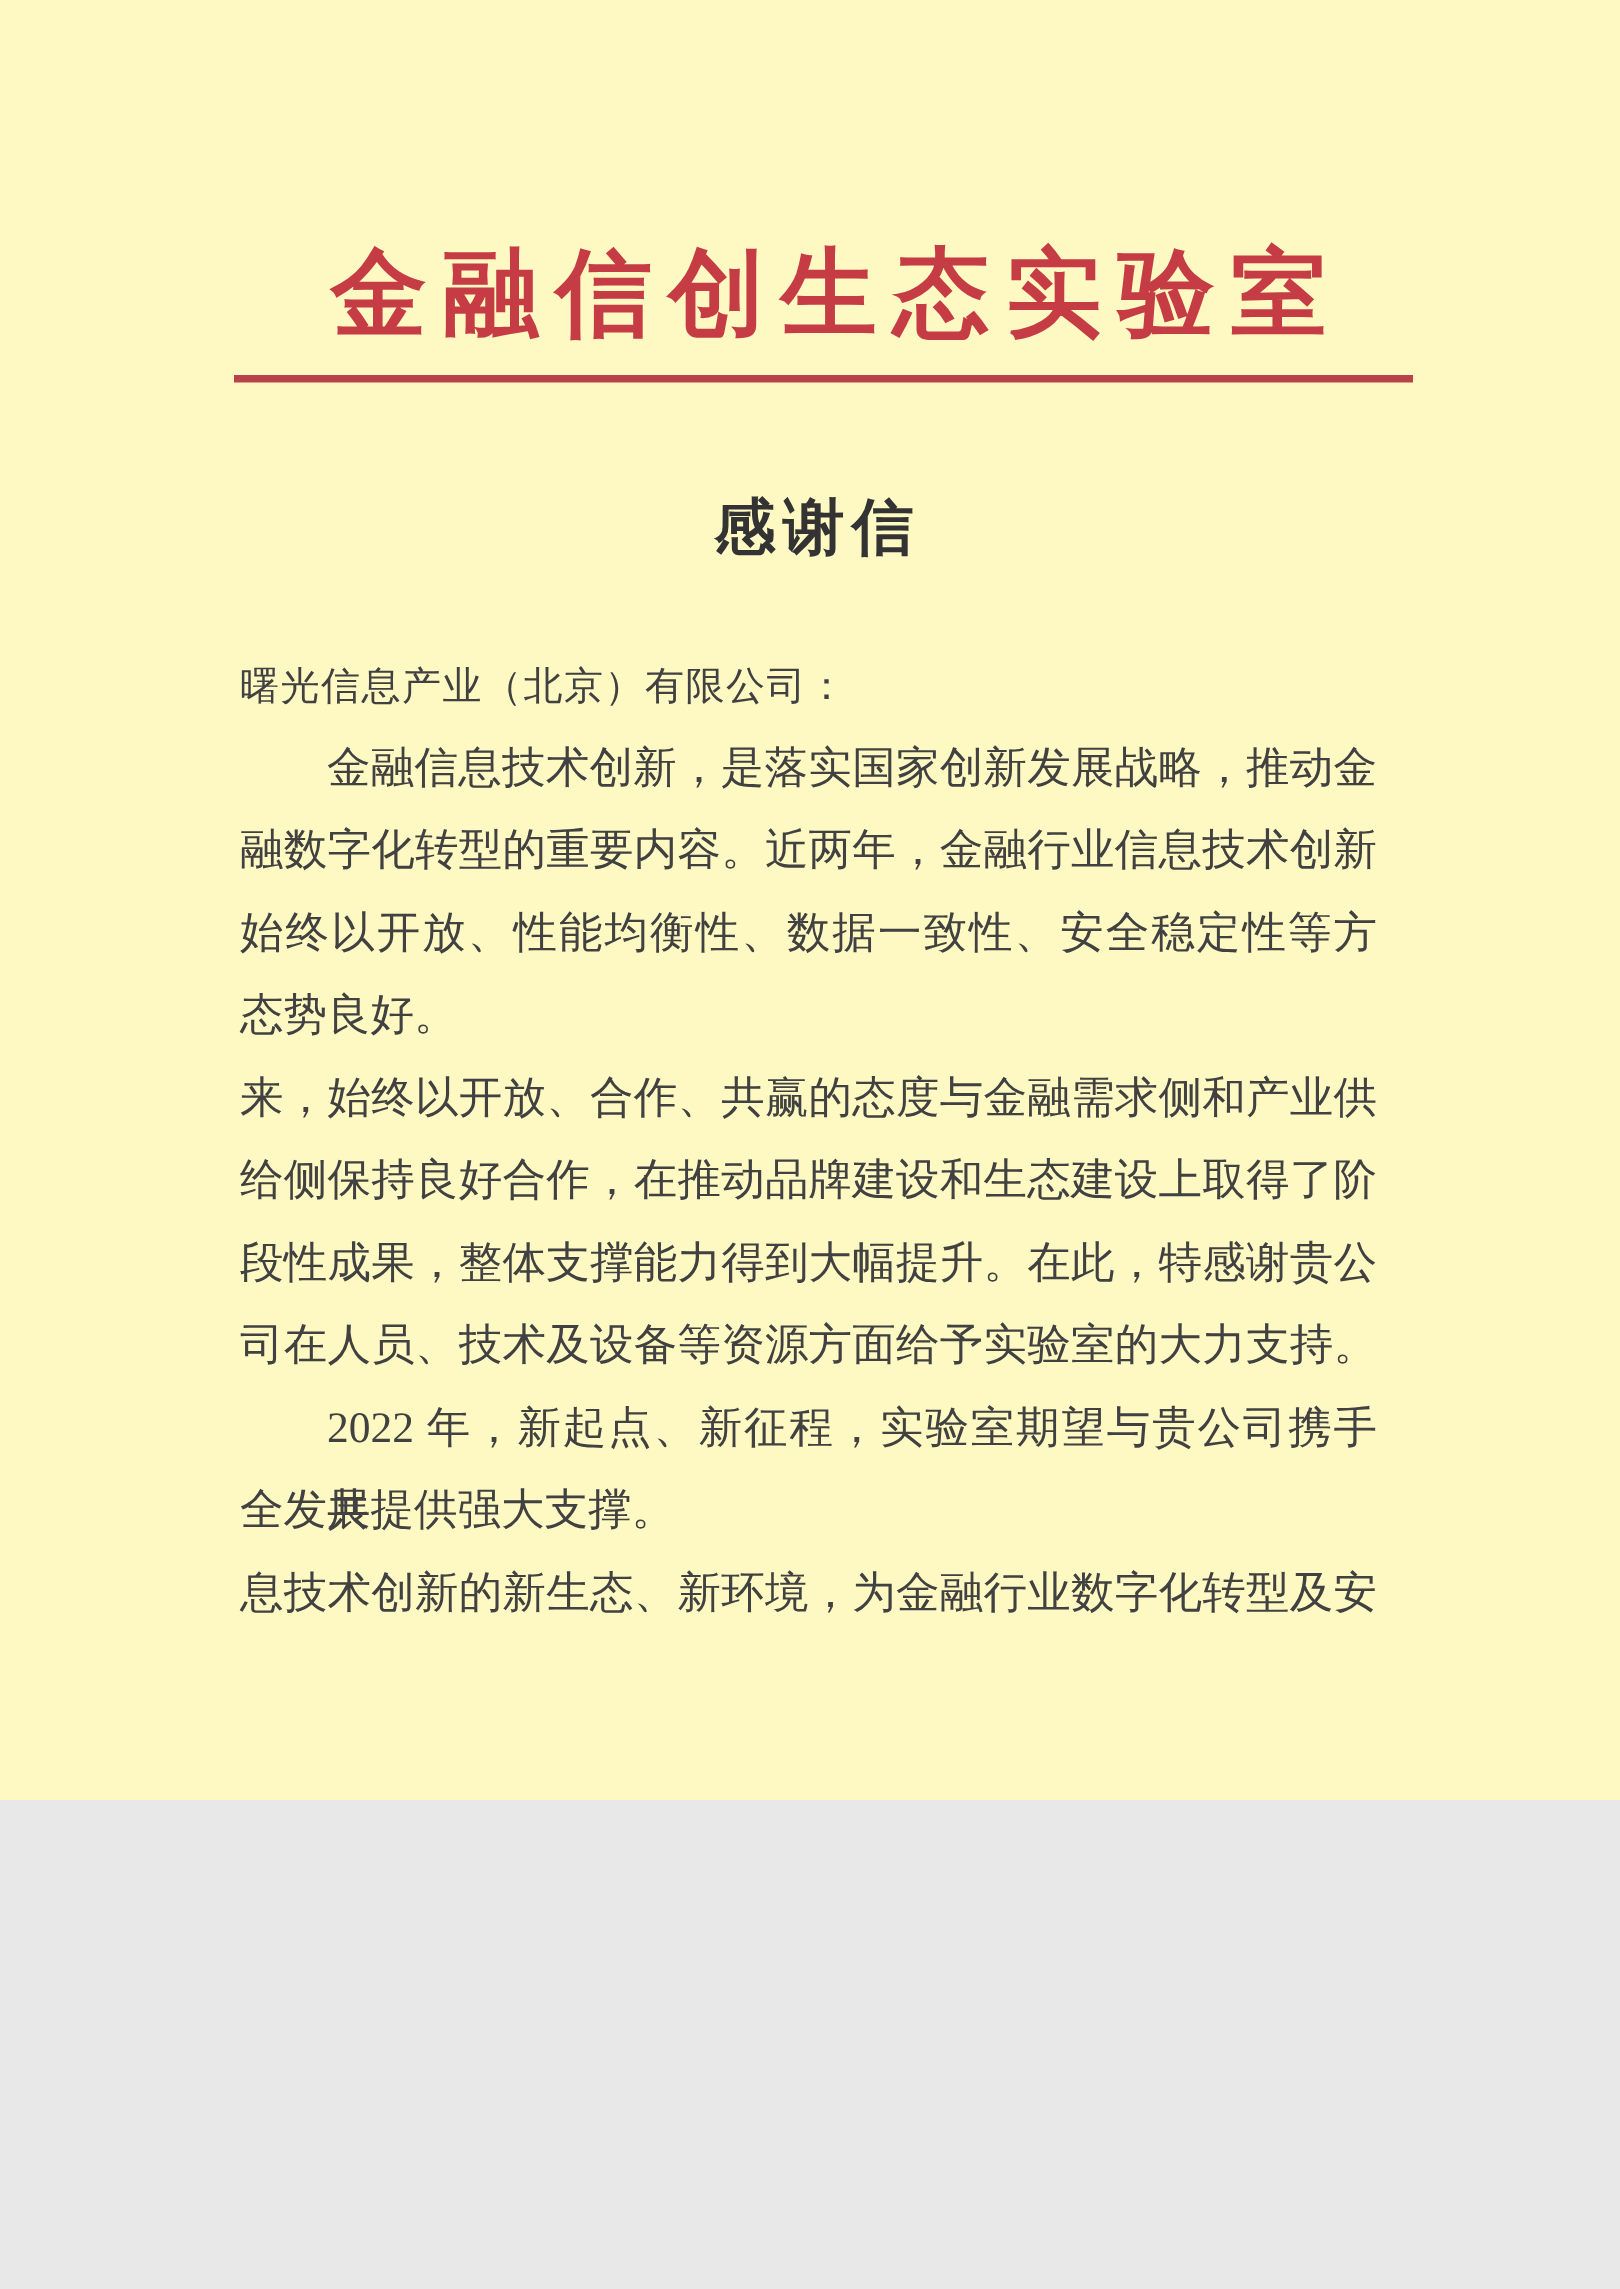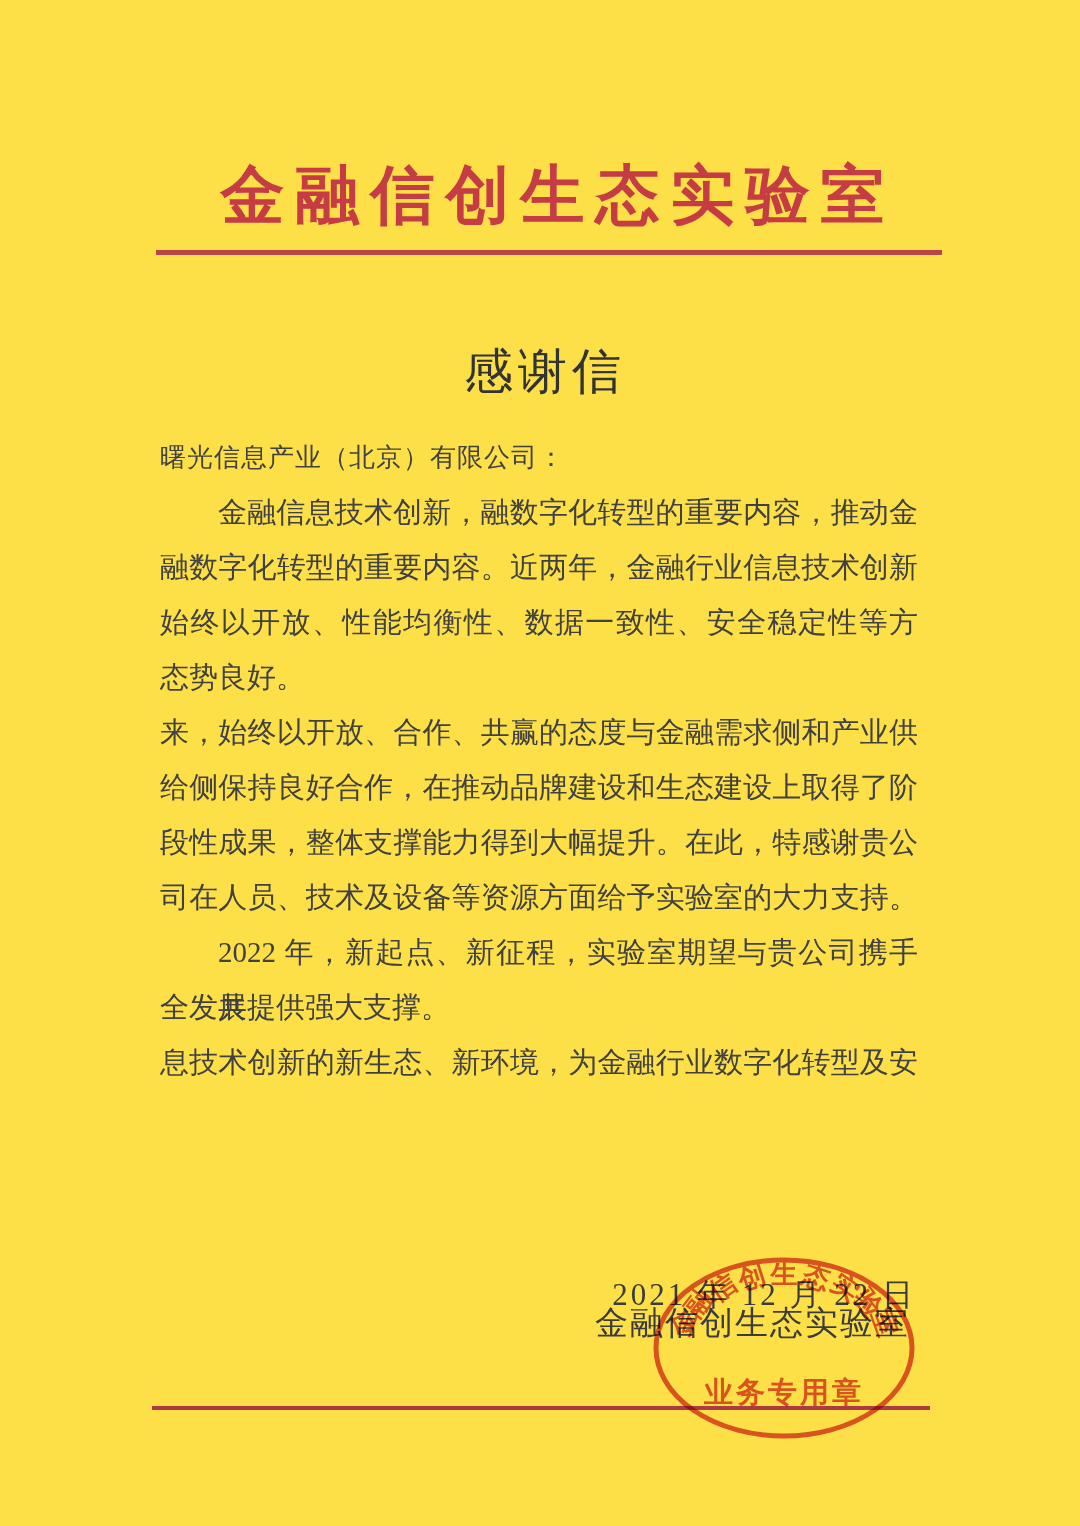--- a/index.html
+++ b/index.html
@@ -1,21 +1,21 @@
 <!DOCTYPE html>
 <html><head>
 <meta charset="utf-8">
 <style>
   html, body { margin: 0; padding: 0; background: #e8e8e8; }
   .page {
     position: relative;
     width: 1080px;
-    height: 1526px;
+    height: 1200px;
     margin: 0 auto;
-    background: #fde047;
+    background: #fef9c3;
     overflow: hidden;
     font-family: "Liberation Serif", "DejaVu Serif", serif;
   }
 
   
   .letterhead-title {
     position: absolute;
     left: 160px;
     top: 146px;
     width: 760px;
@@ -35,26 +35,26 @@
     top: 250px;
     width: 786px;
     height: 5px;
     background: #b8444a;
   }
 
   
   .doc-title {
     position: absolute;
     left: 160px;
-    top: 339px;
+    top: 324px;
     width: 770px;
     margin: 0;
     text-align: center;
-    font-size: 49px;
-    font-weight: normal;
+    font-size: 41px;
+    font-weight: bold;
     letter-spacing: 5px;
     color: #333333;
   }
 
   
   .letter-body {
     position: absolute;
     left: 160px;
     top: 430px;
     width: 758px;
@@ -134,21 +134,21 @@
 <div class="page">
 
   <div class="letterhead-title">金融信创生态实验室</div>
 
   <div class="rule-top"></div>
 
   <h1 class="doc-title">感谢信</h1>
 
   <div class="letter-body">
     <div class="salutation">曙光信息产业（北京）有限公司：</div>
-    <div class="bl j i">金融信息技术创新，融数字化转型的重要内容，推动金</div>
+    <div class="bl j i">金融信息技术创新，是落实国家创新发展战略，推动金</div>
     <div class="bl j">融数字化转型的重要内容。近两年，金融行业信息技术创新</div>
     <div class="bl j">始终以开放、性能均衡性、数据一致性、安全稳定性等方</div>
     <div class="bl">态势良好。</div>
     <div class="bl j">来，始终以开放、合作、共赢的态度与金融需求侧和产业供</div>
     <div class="bl j">给侧保持良好合作，在推动品牌建设和生态建设上取得了阶</div>
     <div class="bl j">段性成果，整体支撑能力得到大幅提升。在此，特感谢贵公</div>
     <div class="bl j">司在人员、技术及设备等资源方面给予实验室的大力支持。</div>
     <div class="bl j i">2022 年，新起点、新征程，实验室期望与贵公司携手共</div>
     <div class="bl">全发展提供强大支撑。</div>
     <div class="bl j">息技术创新的新生态、新环境，为金融行业数字化转型及安</div>

